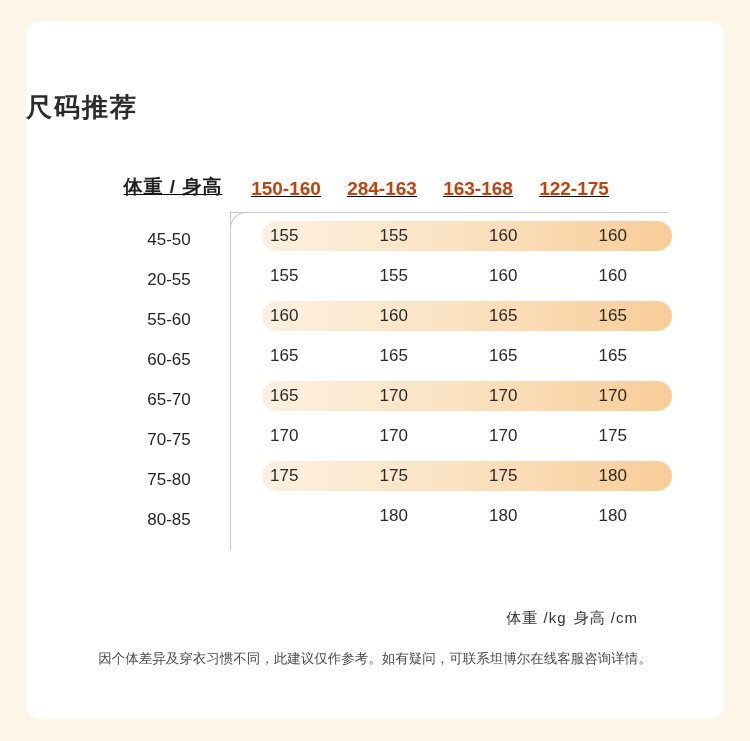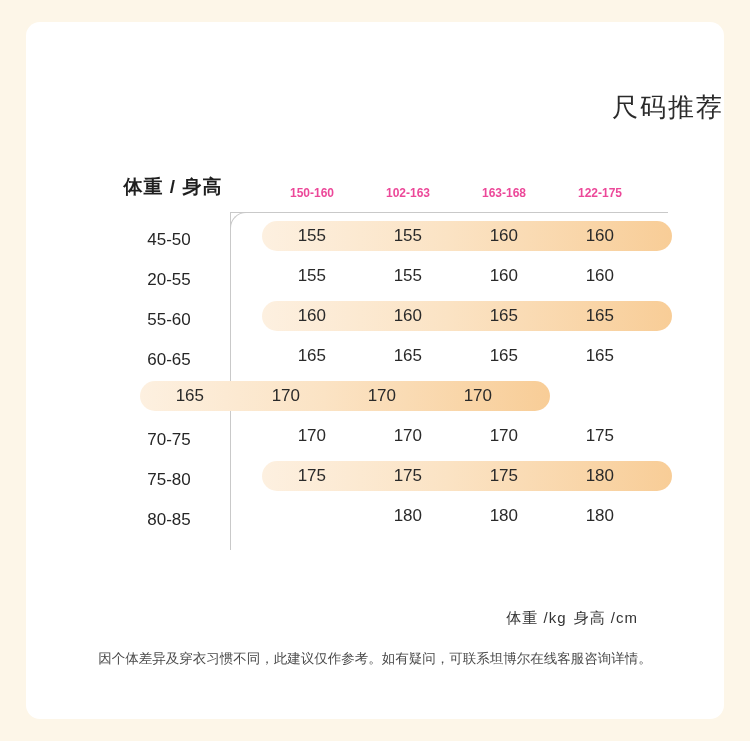--- a/index.html
+++ b/index.html
@@ -27,52 +27,53 @@
     width: 698px;
     height: 697px;
     background: #ffffff;
     border-radius: 14px;
   }
   .title {
     position: absolute;
     left: 0;
     right: 0;
     top: 68px;
-    text-align: right;
+    text-align: left;
     font-size: 26px;
-    font-weight: normal;
+    font-weight: bold;
     color: #2b2b2b;
     letter-spacing: 2px;
   }
   
   .table-wrap {
     position: absolute;
     left: 82px;
     top: 130px;
     width: 560px;
   }
   .head-row {
     display: flex;
     align-items: flex-end;
     height: 48px;
+    text-decoration: underline;
   }
   .corner-head {
     width: 130px;
     text-align: center;
     font-size: 19px;
     font-weight: bold;
     color: #1f1f1f;
     letter-spacing: 1px;
   }
   .col-head {
     width: 96px;
-    text-align: right;
-    font-size: 12px;
+    text-align: center;
+    font-size: 19px;
     font-weight: bold;
-    color: #ec4899;
+    color: #c2410c;
   }
   .body {
     position: relative;
     margin-top: 12px;
     padding-top: 4px;
   }
   
   .vline {
     position: absolute;
     left: 122px;
@@ -115,25 +116,26 @@
     z-index: 2;
     margin-top: 8px;
   }
   .row .cells {
     position: relative;
     display: flex;
     width: 438px;
   }
   .cell {
     width: 96px;
-    text-align: right;
+    text-align: left;
     font-size: 17px;
     color: #2a2a2a;
     z-index: 2;
     position: relative;
+    padding-left: 40px;
   }
   
   .pill {
     position: absolute;
     left: 32px;
     top: 50%;
     transform: translateY(-50%);
     width: 410px;
     height: 30px;
     border-radius: 15px;
@@ -167,21 +169,21 @@
 <div class="page">
   <div class="card">
 
     <div class="title">尺码推荐</div>
 
     <div class="table-wrap">
 
       <div class="head-row">
         <div class="corner-head">体重 / 身高</div>
         <div class="col-head">150-160</div>
-        <div class="col-head">102-163</div>
+        <div class="col-head">284-163</div>
         <div class="col-head">163-168</div>
         <div class="col-head">122-175</div>
       </div>
 
       <div class="body">
         <div class="hline"></div>
         <div class="vline"></div>
         <div class="corner-arc"></div>
 
         <div class="row">
@@ -220,20 +222,21 @@
           <div class="rowlabel">60-65</div>
           <div class="cells">
             <div class="cell">165</div>
             <div class="cell">165</div>
             <div class="cell">165</div>
             <div class="cell">165</div>
           </div>
         </div>
 
         <div class="row">
+          <div class="rowlabel">65-70</div>
           <div class="cells">
             <div class="pill"></div>
             <div class="cell">165</div>
             <div class="cell">170</div>
             <div class="cell">170</div>
             <div class="cell">170</div>
           </div>
         </div>
 
         <div class="row">

